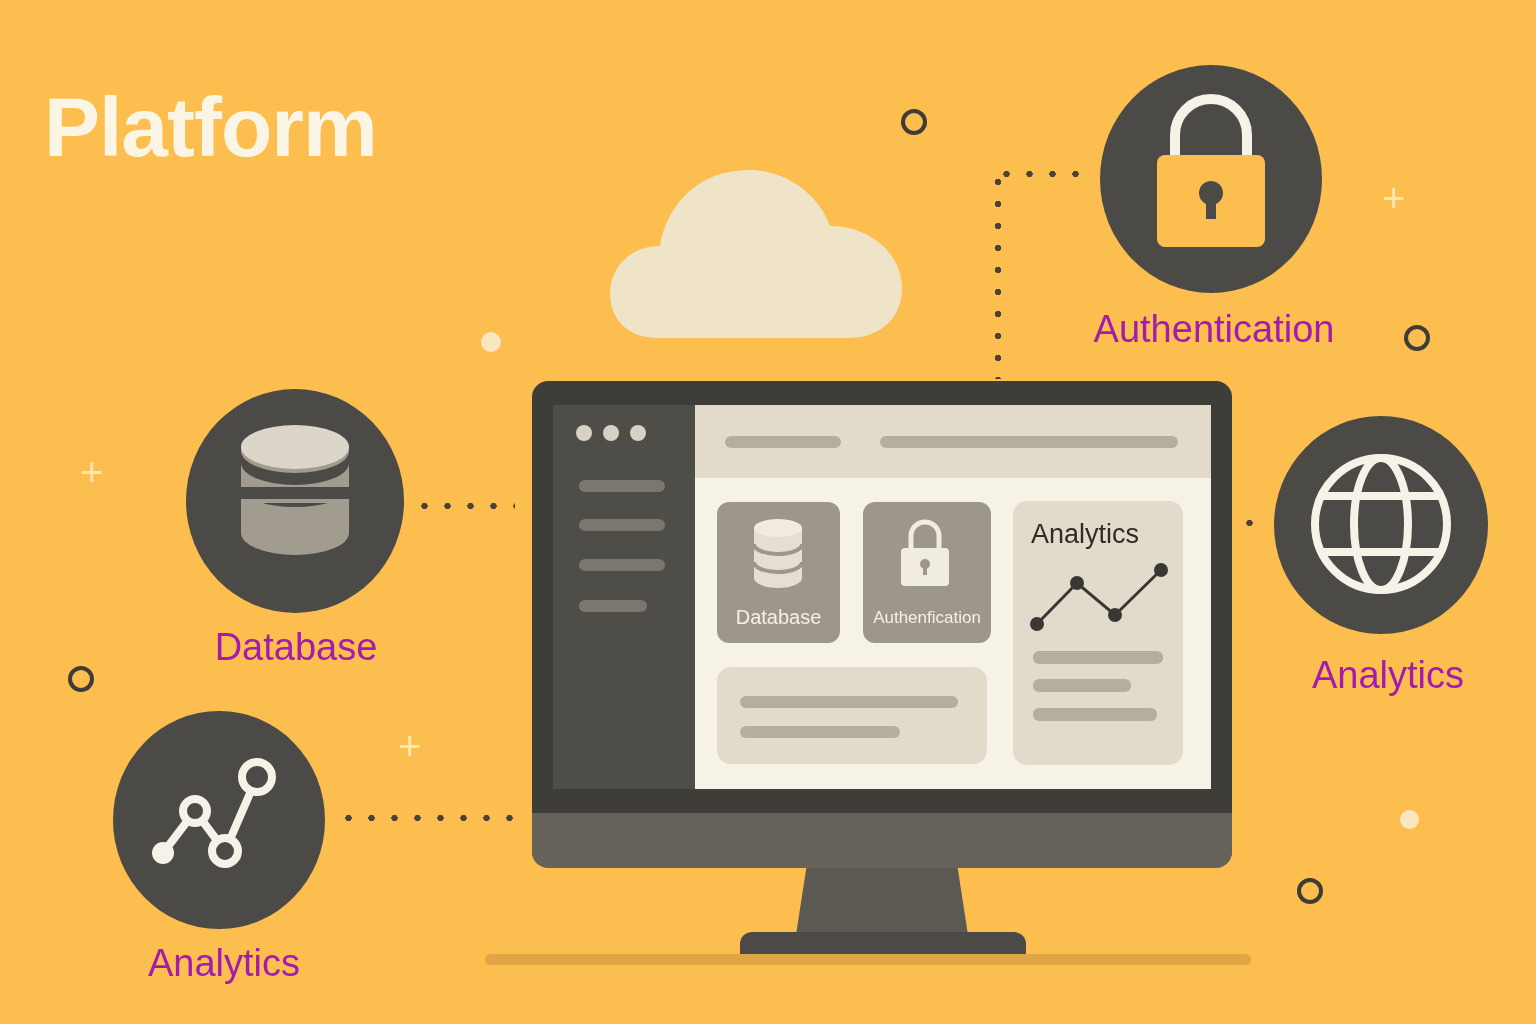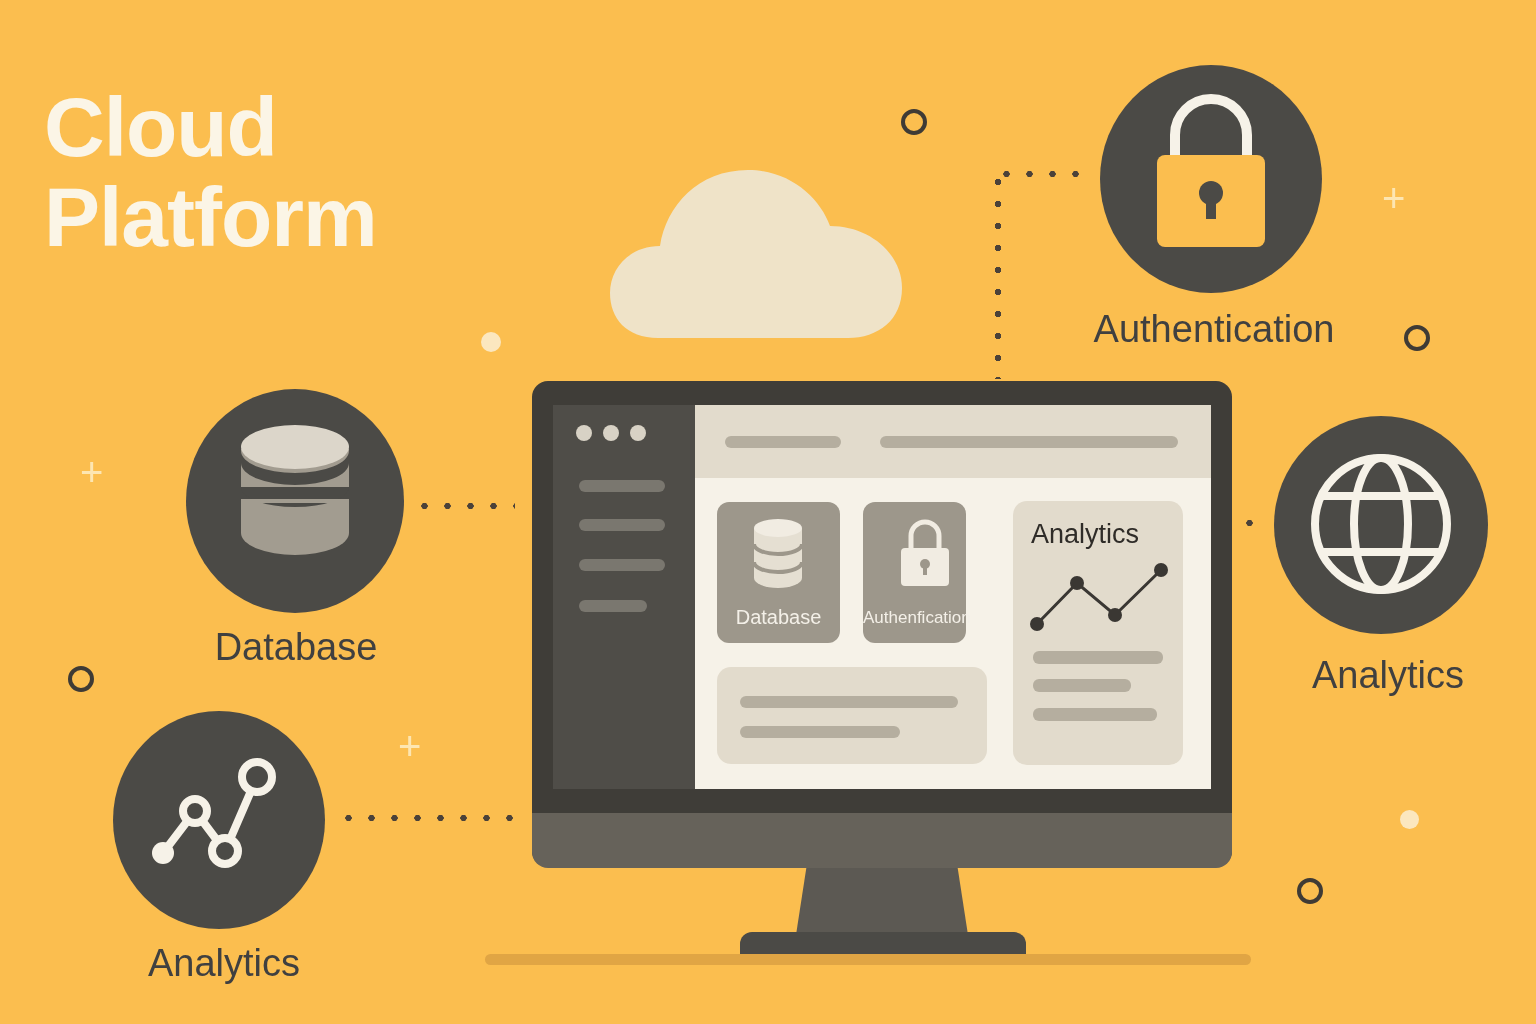--- a/index.html
+++ b/index.html
@@ -1,20 +1,20 @@
 <!DOCTYPE html>
 <html><head>
 <meta charset="utf-8">
 <style>
   html,body{margin:0;padding:0;}
   body{width:1536px;height:1024px;background:#fbbe4f;position:relative;overflow:hidden;font-family:"Liberation Sans",sans-serif;}
   .abs{position:absolute;}
   .title{left:44px;top:82px;color:#fbf5e6;font-weight:700;font-size:84px;line-height:90px;letter-spacing:-1px;}
   .title div{white-space:nowrap;}
-  .label{color:#404040;font-size:38px;font-weight:400;white-space:nowrap;transform:translateX(-50%);}
+  .label{color:#a21caf;font-size:38px;font-weight:400;white-space:nowrap;transform:translateX(-50%);}
   .circle{border-radius:50%;background:#4b4a46;}
   .dot-h{height:6px;background-image:radial-gradient(circle,#4b4239 3px,transparent 3.4px);background-size:23px 6px;background-repeat:repeat-x;}
   .dot-v{width:6px;background-image:radial-gradient(circle,#4b4239 3px,transparent 3.4px);background-size:6px 22px;background-repeat:repeat-y;}
   .ring{width:26px;height:26px;border-radius:50%;border:4px solid #3f3b35;box-sizing:border-box;}
   .softdot{border-radius:50%;background:#fbe7bf;}
   .plus{color:#fde6b2;font-size:40px;line-height:40px;font-weight:300;}
   
   .monitor{left:532px;top:381px;width:700px;height:486px;background:#3f3d38;border-radius:16px;}
   .chin{left:532px;top:813px;width:700px;height:55px;background:#66625a;border-radius:0 0 16px 16px;}
   .screen-side{left:553px;top:405px;width:142px;height:384px;background:#4f4d48;}
@@ -27,21 +27,20 @@
   .tile-label{color:#f4f0e8;white-space:nowrap;text-align:center;width:100%;}
   .panel{background:#e2dbcc;border-radius:14px;}
   .neck{left:796px;top:868px;width:172px;height:67px;background:#5c5953;clip-path:polygon(6% 0,94% 0,100% 100%,0 100%);}
   .base{left:740px;top:932px;width:286px;height:22px;background:#4b4a46;border-radius:12px 12px 0 0;}
   .shelf{left:485px;top:954px;width:766px;height:11px;background:#e0a544;border-radius:6px;}
 </style>
 </head>
 <body>
 
 <div class="abs title">
-  <div>Cloud</div>
   <div>Platform</div>
 </div>
 
 <svg class="abs" style="left:608px;top:158px;" width="296" height="182" viewBox="0 0 296 182">
   <path d="M50 180 C18 180 2 160 2 135 C2 110 22 88 52 88 C58 48 90 12 140 12 C182 12 212 40 222 68 C262 68 294 96 294 130 C294 162 270 180 240 180 Z" fill="#efe3c8"></path>
 </svg>
 
 <div class="abs ring" style="left:901px;top:109px;"></div>
 <div class="abs ring" style="left:1404px;top:325px;"></div>
 <div class="abs ring" style="left:68px;top:666px;"></div>
@@ -126,21 +125,21 @@
 <div class="abs tile" style="left:717px;top:502px;width:123px;height:141px;">
   <svg class="abs" style="left:36px;top:16px;" width="50" height="72" viewBox="0 0 50 72">
     <path d="M1 10 L1 60 A24 10 0 0 0 49 60 L49 10 Z" fill="#e5dfd2"></path>
     <path d="M1 26 A24 10 0 0 0 49 26" fill="none" stroke="#9d978b" stroke-width="4"></path>
     <path d="M1 44 A24 10 0 0 0 49 44" fill="none" stroke="#9d978b" stroke-width="4"></path>
     <ellipse cx="25" cy="10" rx="24" ry="9" fill="#f1ece2"></ellipse>
   </svg>
   <div class="abs tile-label" style="top:104px;font-size:20px;">Database</div>
 </div>
 
-<div class="abs tile" style="left:863px;top:502px;width:103px;height:141px;">
+<div class="abs tile" style="left:863px;top:502px;width:128px;height:141px;">
   <svg class="abs" style="left:36px;top:14px;" width="52" height="72" viewBox="0 0 52 72">
     <path d="M12 34 L12 20 A14 14 0 0 1 40 20 L40 34" fill="none" stroke="#f1ece2" stroke-width="5"></path>
     <rect x="2" y="32" width="48" height="38" rx="4" fill="#f1ece2"></rect>
     <circle cx="26" cy="48" r="5" fill="#9d978b"></circle>
     <rect x="24" y="50" width="4" height="9" fill="#9d978b"></rect>
   </svg>
   <div class="abs tile-label" style="top:106px;font-size:17px;">Authenfication</div>
 </div>
 
 <div class="abs panel" style="left:717px;top:667px;width:270px;height:97px;">

